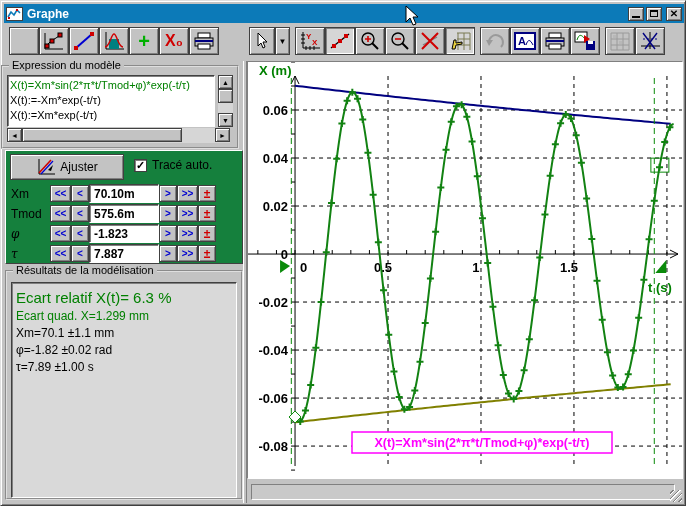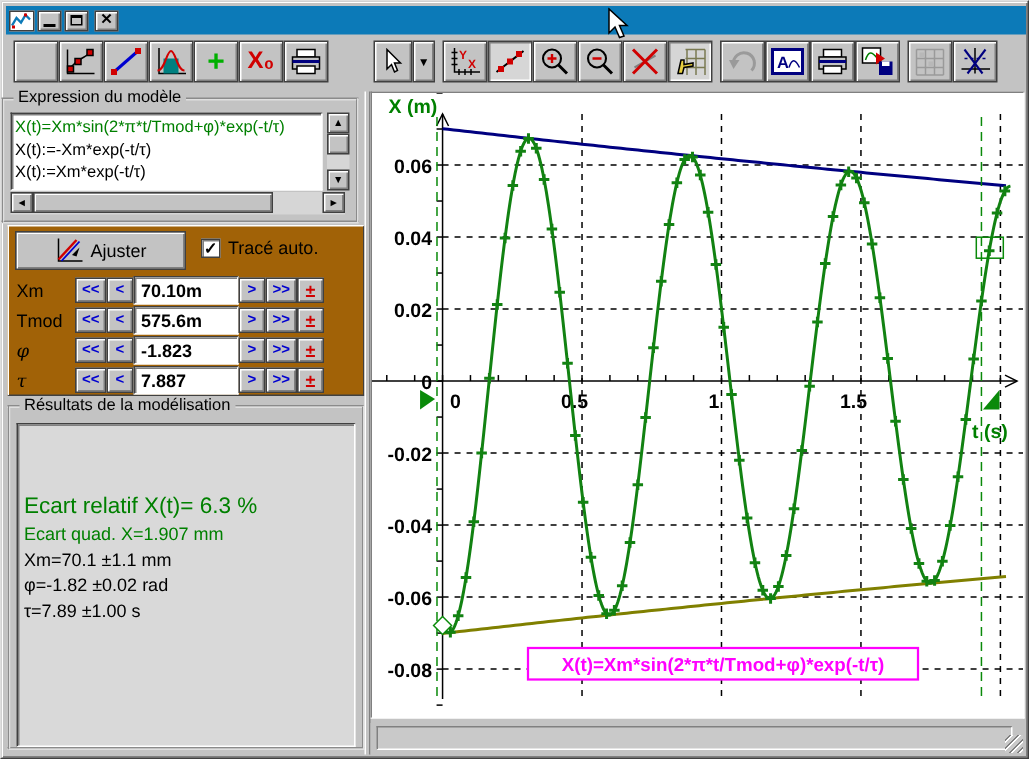--- a/index.html
+++ b/index.html
@@ -45,21 +45,21 @@
   .expr-green { color:#008000; }
   .scroll-v { position:absolute; right:4px; top:8px; width:15px; height:52px; background:#d6d6d6; }
   .scroll-h { position:absolute; left:4px; bottom:4px; width:223px; height:15px; background:#d6d6d6; }
   .sbtn { position:absolute; width:15px; height:14px; background:#c3c3c3; border:1px solid #404040;
     box-shadow: inset 1px 1px 0 #fff, inset -1px -1px 0 #808080; font-size:7px; color:#000;
     display:flex; align-items:center; justify-content:center; padding:0; }
   .sthumb { position:absolute; background:#c3c3c3; border:1px solid #404040;
     box-shadow: inset 1px 1px 0 #fff, inset -1px -1px 0 #808080; }
 
   .fitpanel { position:absolute; left:4px; top:149px; width:238px; height:114px;
-    border:1px solid #fff; border-right-color:#404040; border-bottom-color:#404040; background:#a16207; }
+    border:1px solid #fff; border-right-color:#404040; border-bottom-color:#404040; background:#15803d; }
   .ajuster-btn { position:absolute; left:4px; top:3px; width:114px; height:26px; background:#c3c3c3;
     border:1px solid #404040; box-shadow: inset 1px 1px 0 #fff, inset -1px -1px 0 #808080;
     font-size:12px; display:flex; align-items:center; justify-content:center; gap:4px; }
   .checkbox-wrap { position:absolute; left:128px; top:7px; display:flex; align-items:center; gap:5px; font-size:12px; }
   .checkbox { width:13px; height:13px; background:#fff; border:1px solid #404040;
     box-shadow: inset 1px 1px 0 #808080; display:flex; align-items:center; justify-content:center;
     font-size:11px; font-weight:bold; }
   .prow { position:absolute; left:2px; width:234px; height:19px; display:flex; align-items:center; }
   .plabel { width:42px; font-size:12px; padding-left:3px; font-style:normal; }
   .plabel.greek { font-style:italic; font-family:"DejaVu Serif", serif; }
@@ -69,21 +69,21 @@
   .pbtn.blue { color:#0000d0; }
   .pbtn.red  { color:#d00000; font-size:12px; }
   .w21{width:21px;} .w18{width:18px;}
   .pinput { width:70px; height:19px; border:1px solid #404040; border-right-color:#fff; border-bottom-color:#fff;
     box-shadow: inset 1px 1px 0 #808080; font-family:"Liberation Sans",sans-serif;
     font-size:12px; font-weight:bold; padding-left:4px; background:#fff; }
 
   .results-box { position:absolute; left:4px; top:10px; width:226px; height:216px; background:#d9d9d9;
     border:1px solid #404040; border-right-color:#fff; border-bottom-color:#fff;
     box-shadow: inset 1px 1px 0 #808080; padding:4px 0 0 4px; }
-  .res-big { color:#008000; font-size:15px; line-height:21px;margin-top:40px; }
+  .res-big { color:#008000; font-size:15px; line-height:21px; }
   .res-green { color:#008000; font-size:12px; line-height:17px; }
   .res-line { color:#000; font-size:12px; line-height:17px; }
 
   
   .splitter { position:absolute; left:242px; top:60px; width:4px; height:442px; background:#c3c3c3;
     border-left:1px solid #fff; border-right:1px solid #808080; }
   .chart-panel { position:absolute; left:246px; top:60px; width:436px; height:418px; background:#fff;
     border:1px solid #808080; border-right-color:#fff; border-bottom-color:#fff; }
   .statusbar { position:absolute; left:246px; top:481px; width:436px; height:21px; background:#c3c3c3; }
   .status-inner { position:absolute; left:4px; top:2px; width:424px; height:16px; background:#c9c9c9;
@@ -99,20 +99,21 @@
 <div class="window">
 
   <div class="titlebar">
     <span class="tb-icon">
       <svg width="15" height="12" viewBox="0 0 15 12">
         <polyline points="1,9 4,4 7,7 10,2 13,5" fill="none" stroke="#0c7ab8" stroke-width="1.6"></polyline>
         <rect x="1" y="9" width="2" height="2" fill="#d00000"></rect>
           <rect x="9" y="1" width="2" height="2" fill="#d00000"></rect>
       </svg>
     </span>
+    <span class="title-text">Graphe</span>
     <button class="winbtn">
         <span class="minglyph"></span>
       </button>
     <button class="winbtn">
         <span class="maxglyph"></span>
       </button>
     <button class="winbtn" style="margin-left:4px">
         <span style="font-size:10px;">✕</span>
       </button>
   </div>
@@ -328,21 +329,21 @@
       <button class="pbtn blue w18">&gt;</button>
       <button class="pbtn blue w21">&gt;&gt;</button>
       <button class="pbtn red w18">±</button>
     </div>
   </div>
 
   <div class="group" style="left:4px; top:269px; width:238px; height:230px;">
     <span class="group-title">Résultats de la modélisation</span>
     <div class="results-box">
       <div class="res-big">Ecart relatif X(t)= 6.3 %</div>
-      <div class="res-green">Ecart quad. X=1.907 mm</div>
+      <div class="res-green">Ecart quad. X=1.299 mm</div>
       <div class="res-line">Xm=70.1 ±1.1 mm</div>
       <div class="res-line">φ=-1.82 ±0.02 rad</div>
       <div class="res-line">τ=7.89 ±1.00 s</div>
     </div>
   </div>
 
   <div class="splitter"></div>
 
   <div class="chart-panel">
     <svg id="chart-svg" width="434" height="416" viewBox="0 0 434 416">

